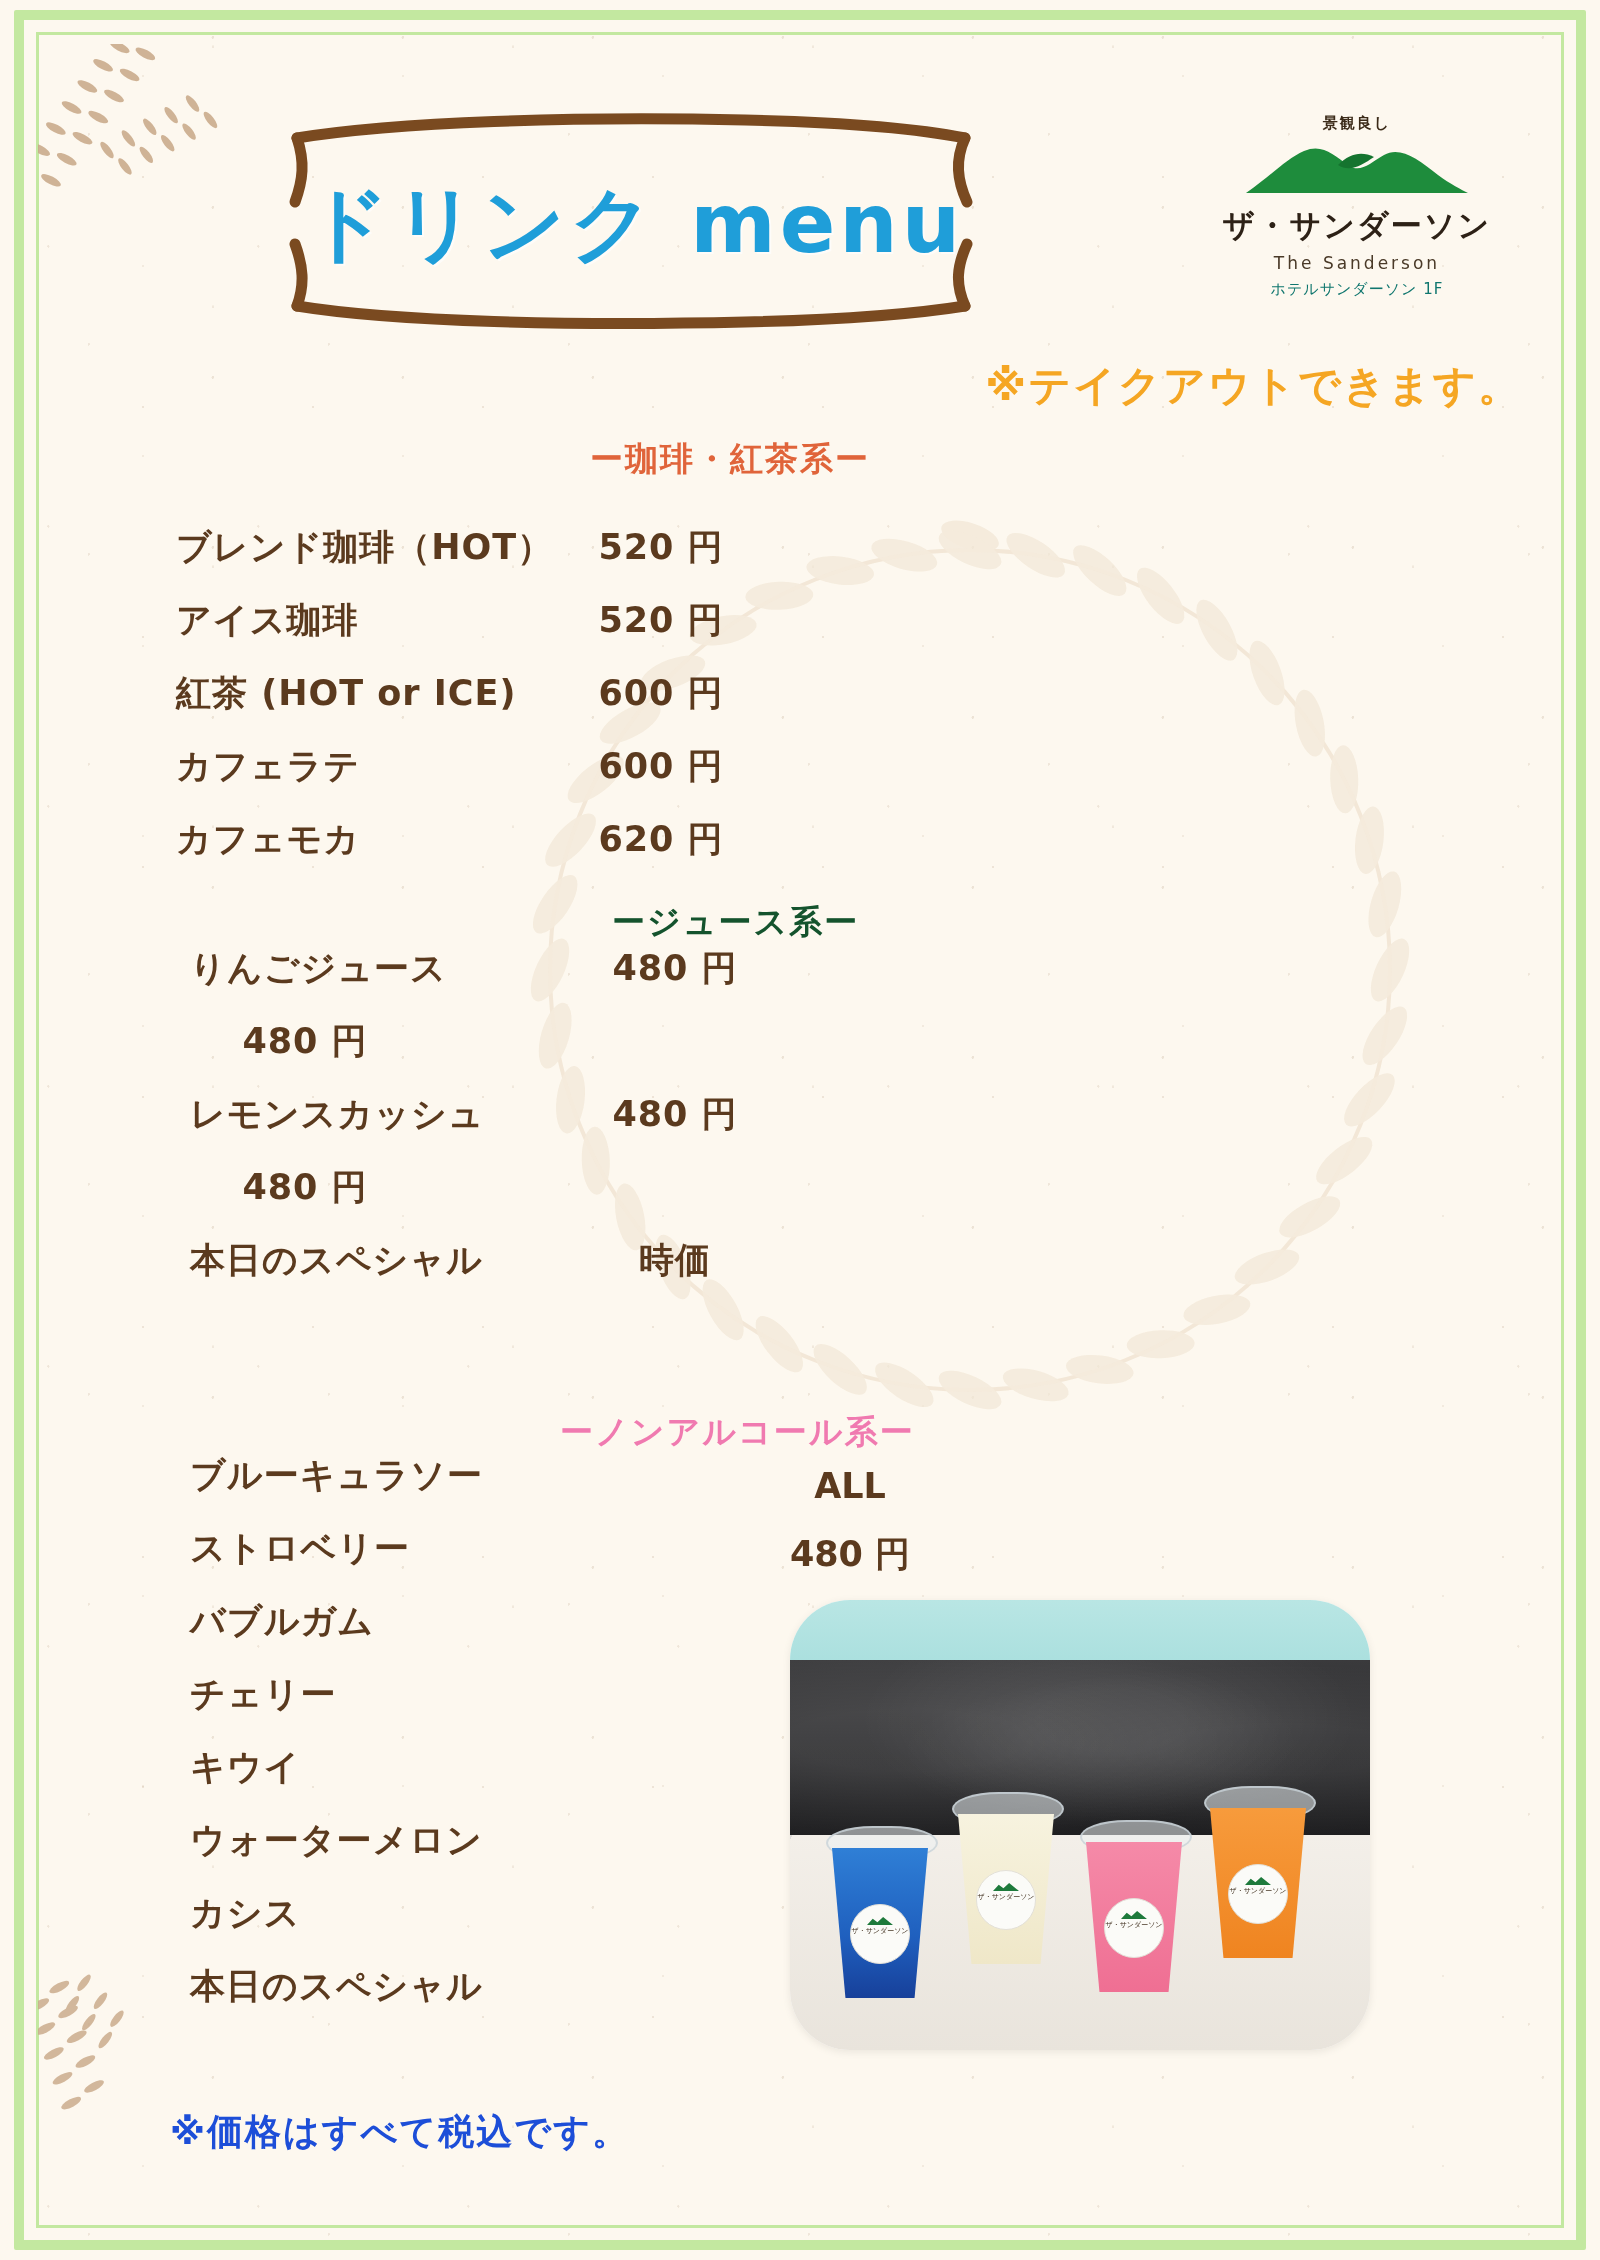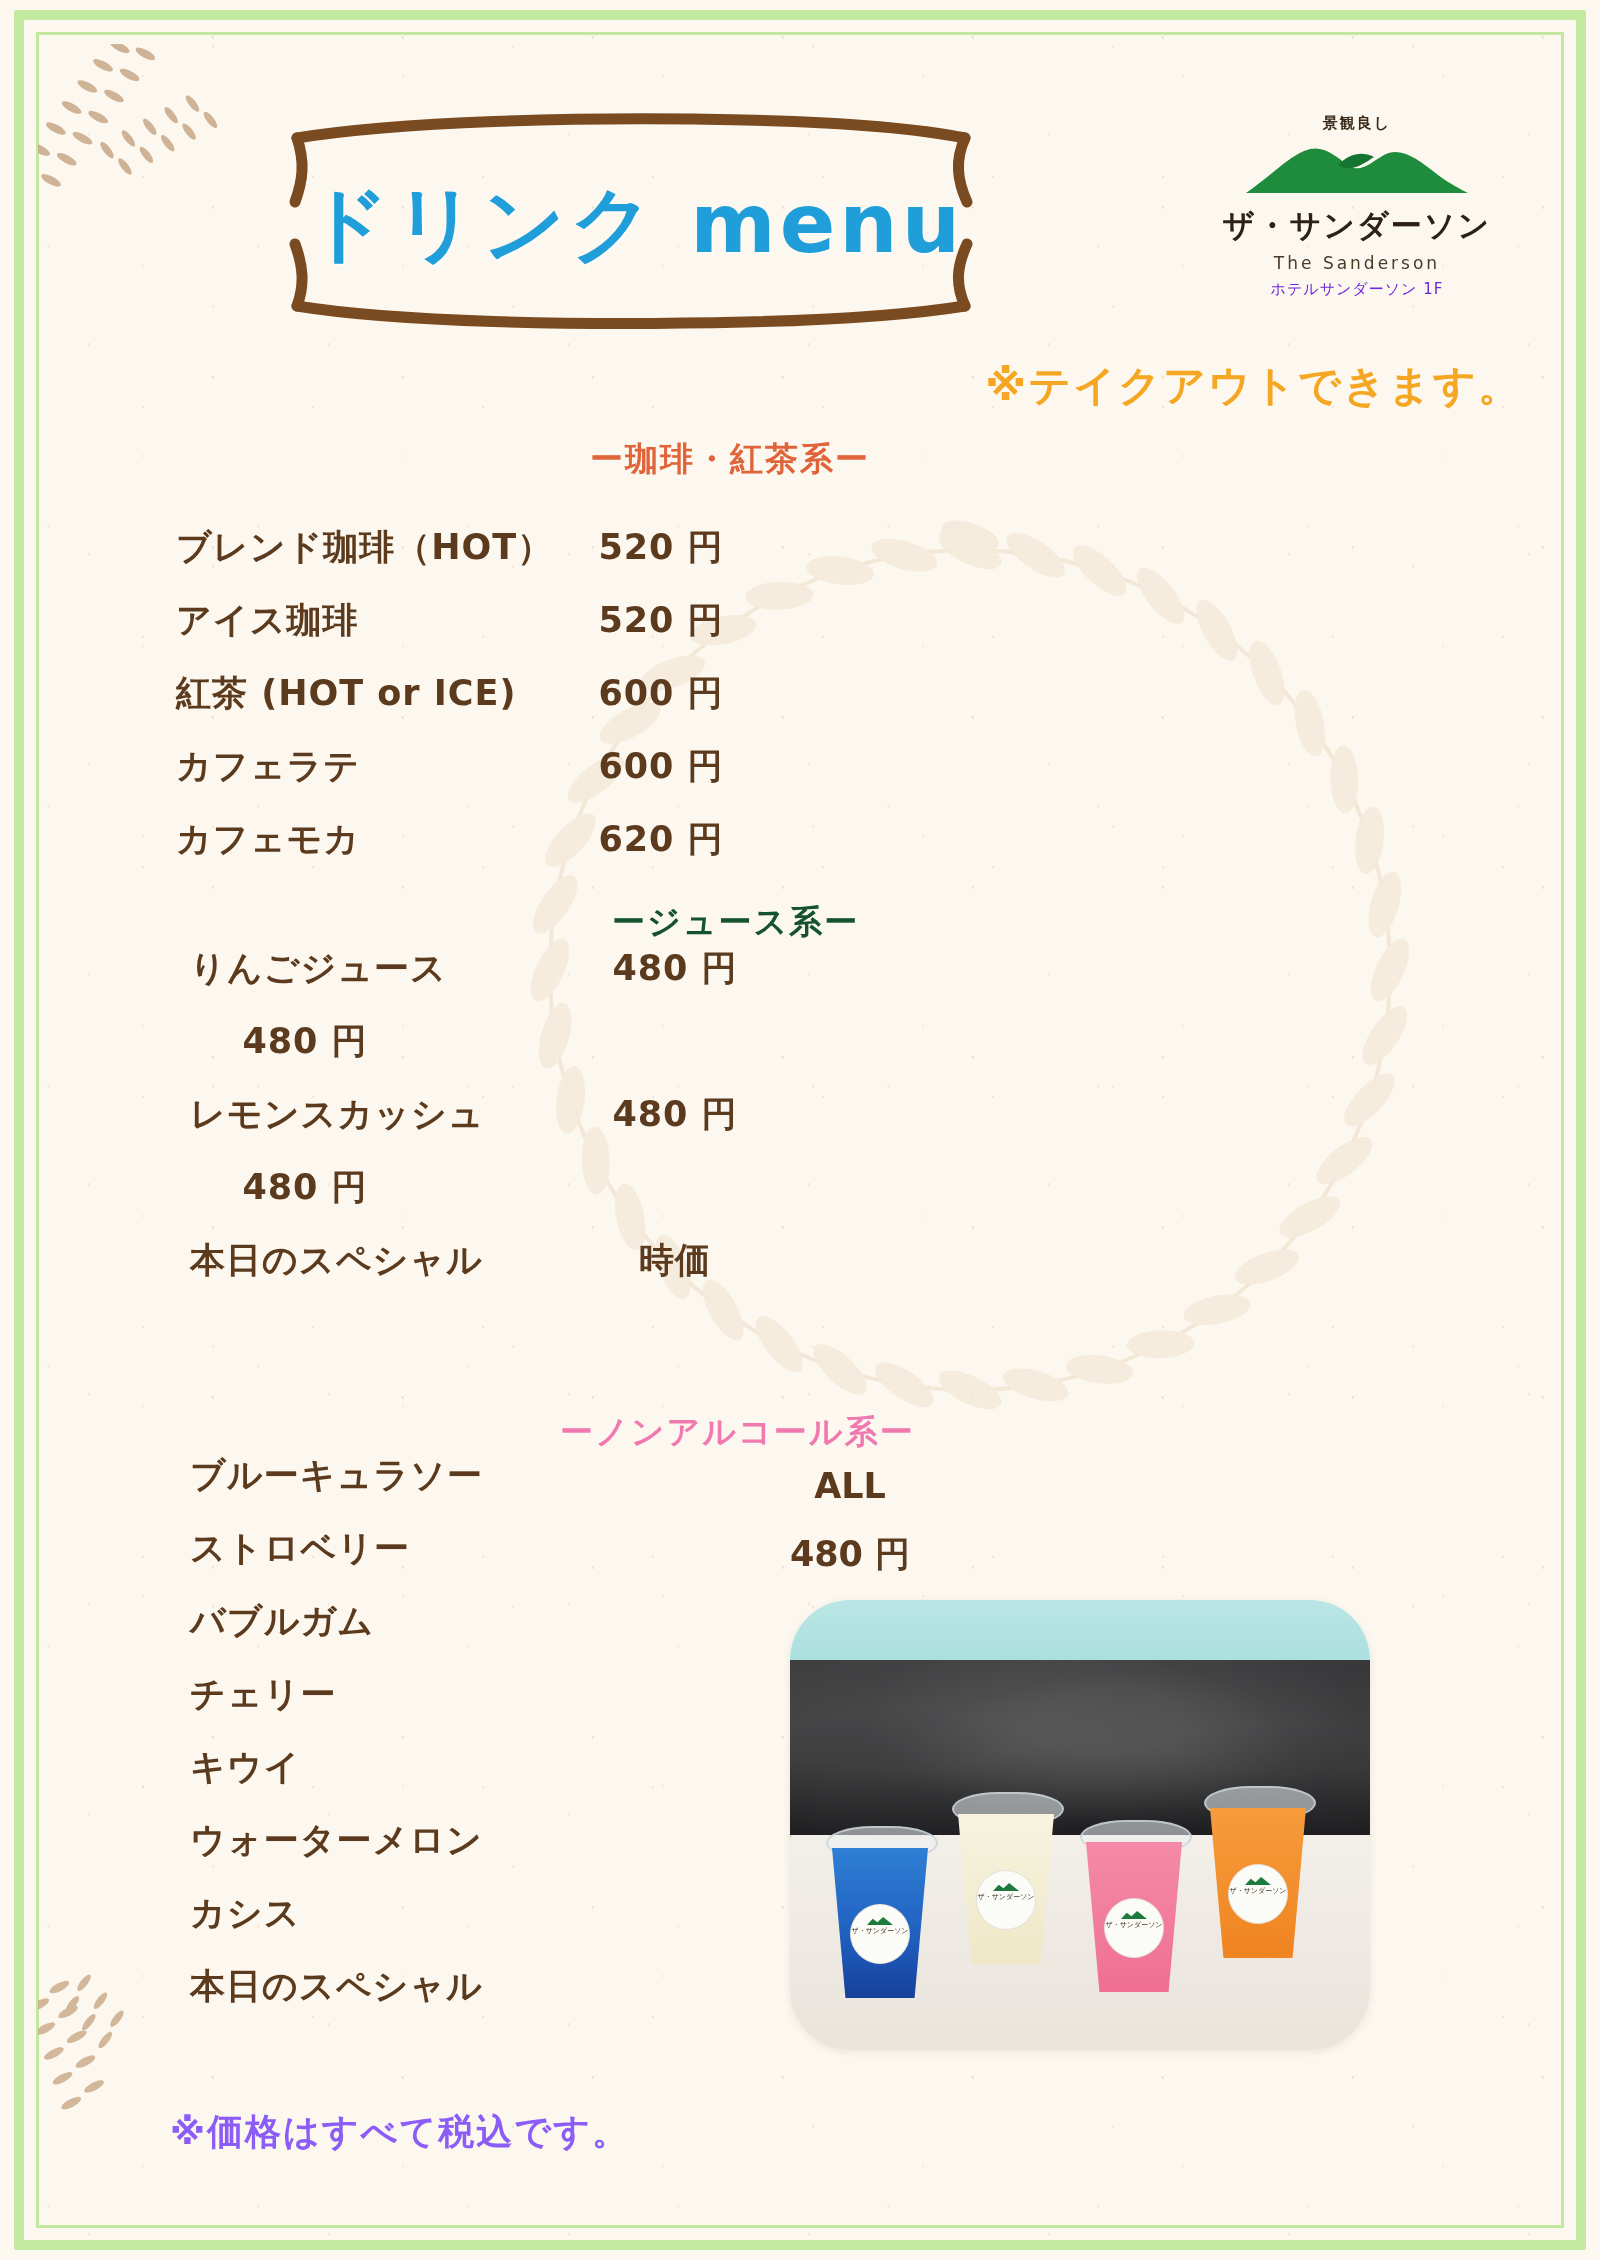--- a/index.html
+++ b/index.html
@@ -110,21 +110,21 @@
   }
   .logo .brand-en {
     font-size: 17px;
     letter-spacing: 3px;
     color: #4a3a28;
     margin-top: 6px;
   }
   .logo .brand-sub {
     font-size: 15px;
     letter-spacing: 1px;
-    color: #6d28d9;
+    color: #0f766e;
     margin-top: 7px;
   }
 
   
   .title-wrap {
     position: absolute;
     left: 275px;
     top: 110px;
     width: 720px;
     height: 220px;
@@ -290,21 +290,21 @@
   .cup4 { left: 420px; bottom: 92px; }
   .cup4 .body { background: linear-gradient(180deg, #f79b3c 0%, #ef8420 100%); }
 
   
   .footer-note {
     position: absolute;
     left: 170px;
     top: 2108px;
     font-size: 36px;
     font-weight: bold;
-    color: #8b5cf6;
+    color: #1d4ed8;
     letter-spacing: 2px;
   }
 </style>
 </head>
 <body>
 
 <div class="page">
 
   <div class="speckle"></div>
   <div class="border-outer"></div>

